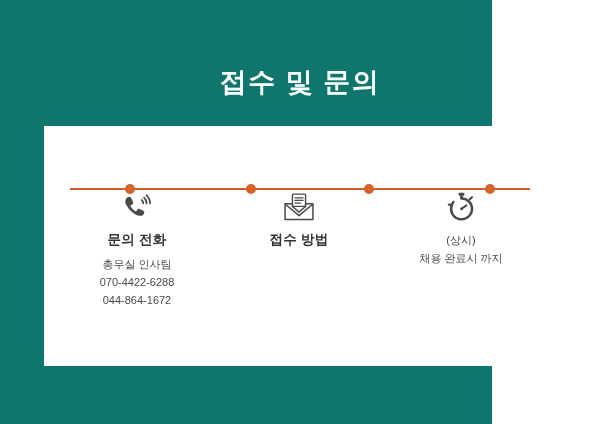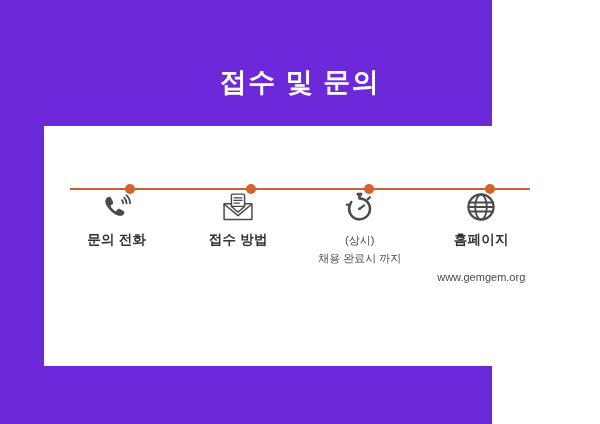--- a/index.html
+++ b/index.html
@@ -9,21 +9,21 @@
   body {
     width: 600px;
     height: 424px;
     overflow: hidden;
     font-family: "Liberation Sans", "DejaVu Sans", sans-serif;
   }
   #slide {
     position: relative;
     width: 492px;
     height: 424px;
-    background: #6d28d9;
+    background: #0f766e;
     box-sizing: border-box;
   }
   #slide-title {
     position: absolute;
     left: 0;
     top: 68px;
     width: 600px;
     text-align: center;
     color: #ffffff;
     font-size: 27px;
@@ -86,21 +86,21 @@
     margin-bottom: 6px;
   }
   .col-icon svg {
     display: block;
   }
   .col-heading {
     font-size: 13.5px;
     font-weight: bold;
     color: #333333;
     letter-spacing: 0.2px;
-    margin-bottom: 21px;
+    margin-bottom: 8px;
     line-height: 1.2;
     text-align: center;
   }
   .col-lines {
     font-size: 11px;
     color: #4a4a4a;
     line-height: 1.62;
   }
   .col-line {
     white-space: nowrap;
@@ -128,20 +128,25 @@
       <div class="column">
         <div class="col-icon">
           <svg width="30" height="30" viewBox="0 0 32 32" fill="none">
             <path d="M7.2 5.4c-1.2 0-2.4 0.9-3.1 2.2-0.9 1.7-0.7 3.9 0.5 6.3 1.3 2.6 3.6 5.4 6.3 7.6 2.6 2.1 5.4 3.5 7.7 3.8 2 0.3 3.6-0.3 4.5-1.6 0.6-0.9 0.9-1.9 0.6-2.6-0.2-0.5-0.7-0.9-1.6-1.4l-2.6-1.4c-1-0.5-1.8-0.6-2.5-0.2-0.5 0.3-0.8 0.8-1.1 1.4-0.3 0.6-0.6 0.9-1 0.9-0.5 0-1.4-0.5-2.6-1.6-1.3-1.1-2.3-2.3-2.8-3.2-0.3-0.6-0.3-1 0-1.4 0.3-0.3 0.8-0.5 1.3-0.8 0.7-0.4 1.1-0.9 1.1-1.7 0-0.6-0.2-1.3-0.7-2.3l-1.2-2.5c-0.4-0.9-0.8-1.4-1.3-1.6-0.3-0.1-0.6-0.2-0.9-0.2z" fill="#4a4a4a"></path>
             <path d="M21.2 8.6c0.9 0.9 1.4 2.1 1.4 3.4" stroke="#4a4a4a" stroke-width="1.9" stroke-linecap="round" fill="none"></path>
             <path d="M23.6 6.1c1.7 1.6 2.6 3.7 2.6 5.9" stroke="#4a4a4a" stroke-width="1.9" stroke-linecap="round" fill="none"></path>
             <path d="M26.2 3.5c2.4 2.3 3.7 5.3 3.7 8.5" stroke="#4a4a4a" stroke-width="1.9" stroke-linecap="round" fill="none"></path>
           </svg>
         </div>
         <div class="col-heading">문의 전화</div>
+        <div class="col-lines">
+          <div class="col-line">총무실 인사팀</div>
+          <div class="col-line">070-4422-6288</div>
+          <div class="col-line">044-864-1672</div>
+        </div>
       </div>
 
       <div class="column">
         <div class="col-icon">
           <svg width="32" height="30" viewBox="0 0 34 30" fill="none">
             <rect x="10" y="1.3" width="14" height="13" rx="1" stroke="#4a4a4a" stroke-width="1.5" fill="#ffffff"></rect>
             <line x1="12.7" y1="5.2" x2="21.3" y2="5.2" stroke="#4a4a4a" stroke-width="1.3" stroke-linecap="round"></line>
             <line x1="12.7" y1="8" x2="21.3" y2="8" stroke="#4a4a4a" stroke-width="1.3" stroke-linecap="round"></line>
             <line x1="12.7" y1="10.8" x2="18.6" y2="10.8" stroke="#4a4a4a" stroke-width="1.3" stroke-linecap="round"></line>
             <path d="M2.2 11.5 L10 11.5 L10 14.5 L17 20.4 L24 14.5 L24 11.5 L31.8 11.5 L31.8 28.2 L2.2 28.2 Z" fill="#ffffff" stroke="#4a4a4a" stroke-width="1.6" stroke-linejoin="round"></path>
@@ -162,31 +167,16 @@
             <line x1="15" y1="17.4" x2="20" y2="13.8" stroke="#4a4a4a" stroke-width="2" stroke-linecap="round"></line>
             <circle cx="15" cy="17.4" r="1.5" fill="#4a4a4a"></circle>
           </svg>
         </div>
         <div class="col-lines">
           <div class="col-line">(상시)</div>
           <div class="col-line">채용 완료시 까지</div>
         </div>
       </div>
 
-      <div class="column">
-        <div class="col-icon">
-          <svg width="30" height="30" viewBox="0 0 32 32" fill="none">
-            <circle cx="16" cy="16" r="13.4" stroke="#4a4a4a" stroke-width="2.3" fill="none"></circle>
-            <ellipse cx="16" cy="16" rx="6.2" ry="13.4" stroke="#4a4a4a" stroke-width="2" fill="none"></ellipse>
-            <line x1="3.2" y1="11.2" x2="28.8" y2="11.2" stroke="#4a4a4a" stroke-width="2" stroke-linecap="round"></line>
-            <line x1="2.6" y1="16" x2="29.4" y2="16" stroke="#4a4a4a" stroke-width="2" stroke-linecap="round"></line>
-            <line x1="3.2" y1="20.8" x2="28.8" y2="20.8" stroke="#4a4a4a" stroke-width="2" stroke-linecap="round"></line>
-          </svg>
-        </div>
-        <div class="col-heading">홈페이지</div>
-        <div class="col-lines">
-          <div class="col-line">www.gemgem.org</div>
-        </div>
-      </div>
 
     </div>
   </div>
 </div>
 
 </body></html>

